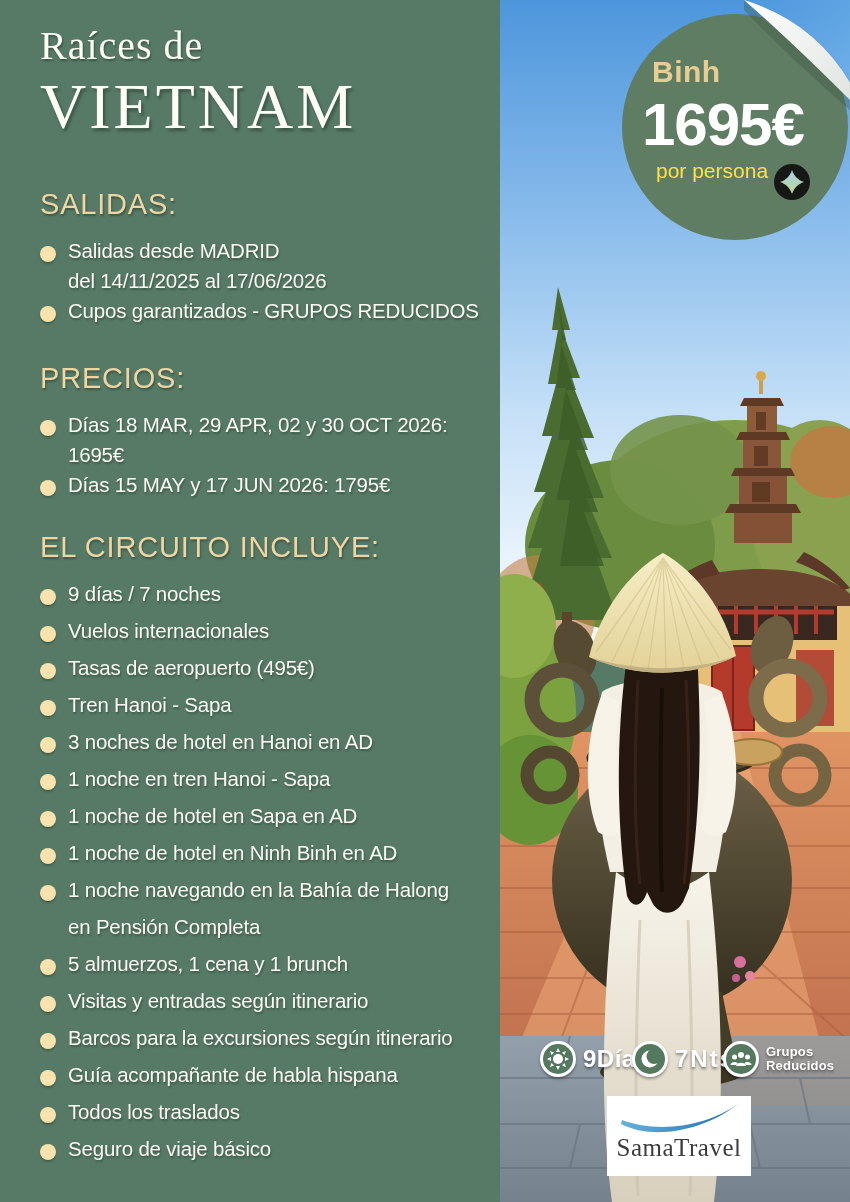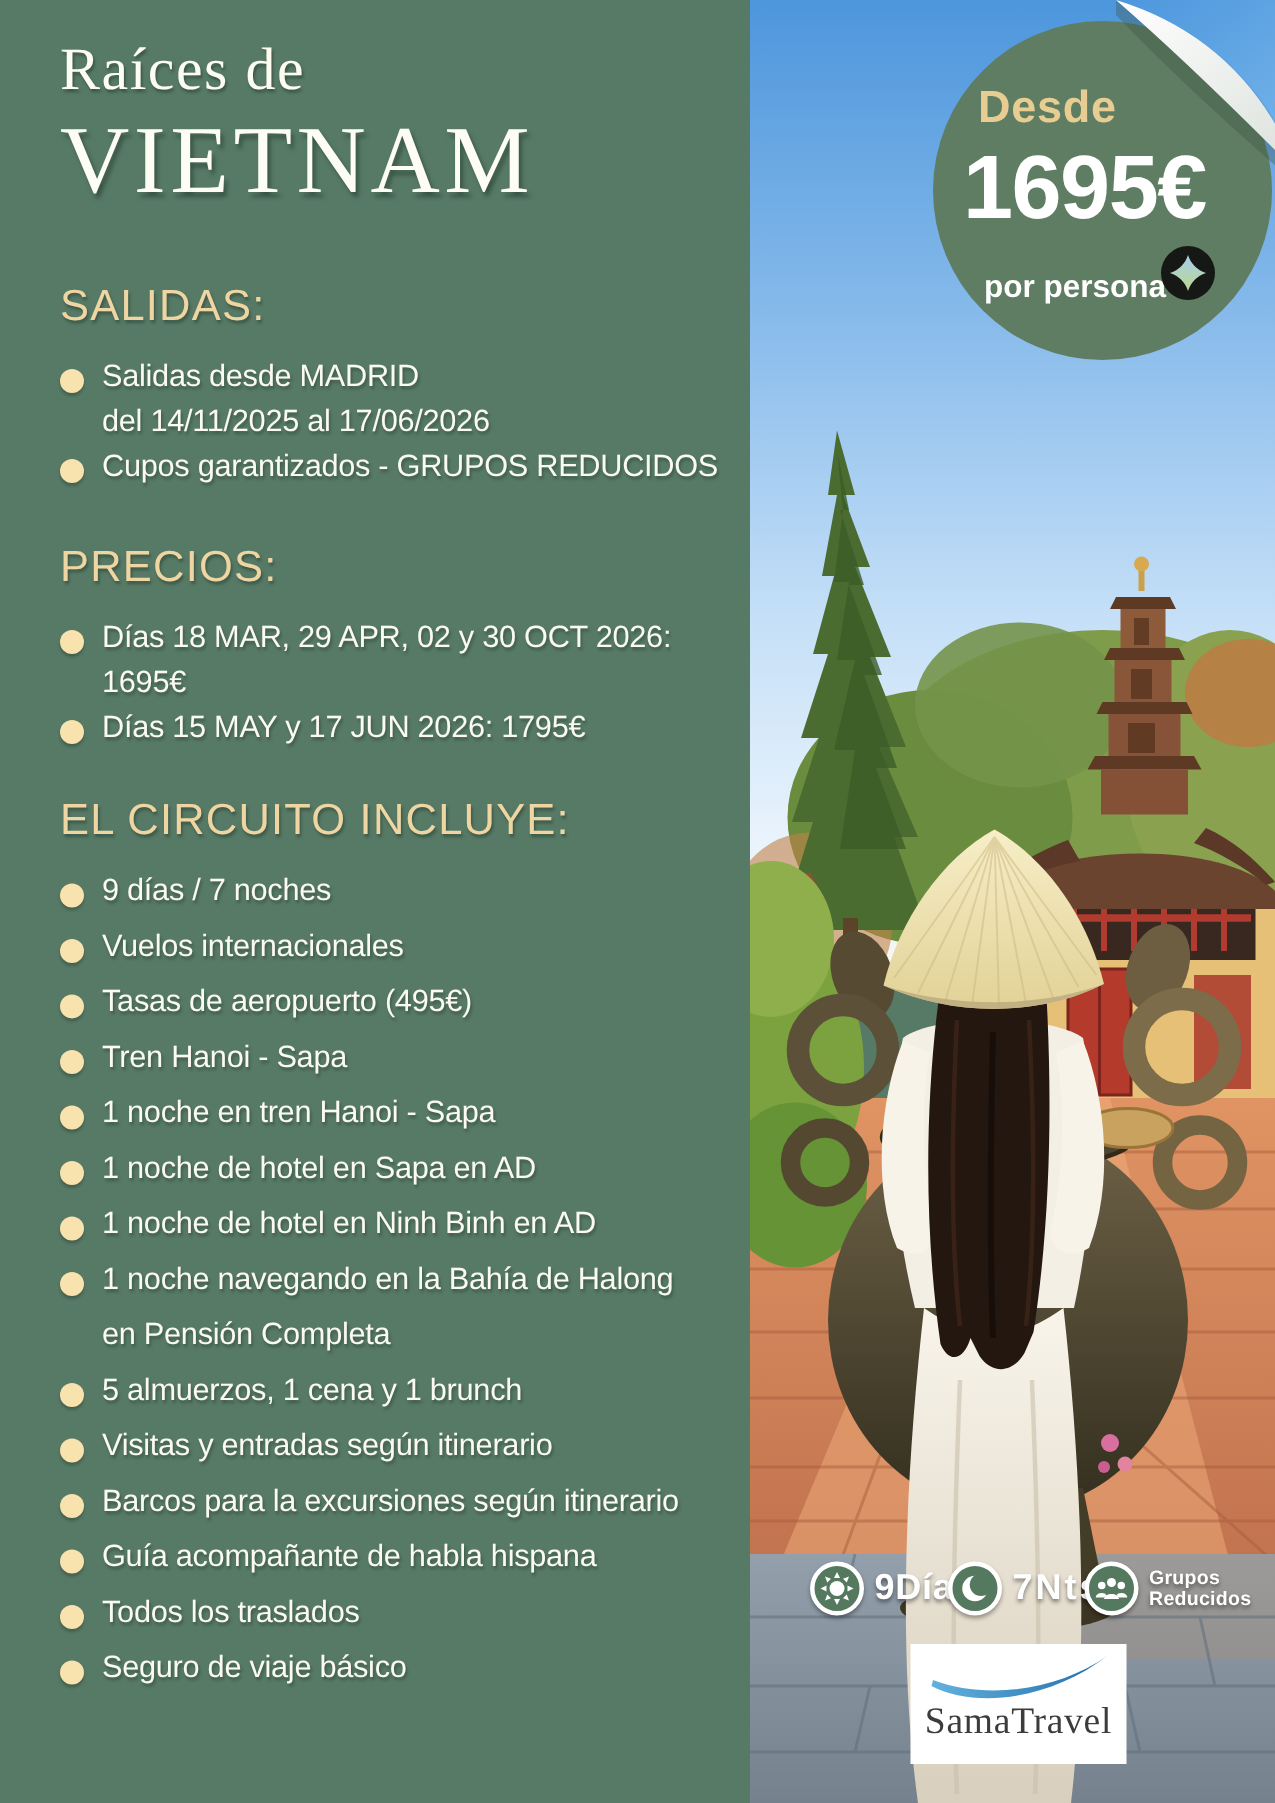--- a/index.html
+++ b/index.html
@@ -37,21 +37,21 @@
   .photo { position:absolute; left:500px; top:0; width:350px; height:1202px; z-index:1; }
   .photo svg { display:block; }
 
   
   .badge { position:absolute; left:620px; top:0; width:232px; height:246px; z-index:3; }
   .badge-svg { position:absolute; left:0; top:0; }
   .badge-desde { position:absolute; left:32px; top:55px; width:105px; font-size:30px; font-weight:700;
                  color:#e8cd92; letter-spacing:.5px; }
   .badge-price { position:absolute; left:22px; top:90px; width:188px; font-size:60px; font-weight:800;
                  color:#ffffff; letter-spacing:-1px; }
-  .badge-pp    { position:absolute; left:36px; top:180px; font-size:21px; font-weight:700; color:#ffffff; }
+  .badge-pp    { position:absolute; left:36px; top:159px; font-size:21px; font-weight:400; color:#fde047; }
   .badge-mark  { position:absolute; left:153px; top:163px; width:38px; height:38px; }
 
   
   .trip-badge { position:absolute; display:flex; align-items:center; z-index:3; }
   .tb-circle { flex:none; width:36px; height:36px; border-radius:50%; background:#54795f;
                border:3px solid #ffffff; display:flex; align-items:center; justify-content:center;
                box-shadow:0 2px 3px rgba(0,0,0,.35); }
   .tb-label { margin-left:7px; color:#ffffff; font-weight:700; font-size:24px;
               text-shadow:0 2px 3px rgba(0,0,0,.45); letter-spacing:.5px; }
   .tb-label.small { font-size:13px; line-height:14px; letter-spacing:.2px; width:74px; white-space:normal; }
@@ -298,20 +298,24 @@
           <li class="row">
             <span class="dot"></span>
             <span class="li-text">Tasas de aeropuerto (495€)</span>
           </li>
           <li class="row">
             <span class="dot"></span>
             <span class="li-text">Tren Hanoi - Sapa</span>
           </li>
           <li class="row">
             <span class="dot"></span>
+            <span class="li-text">3 noches de hotel en Hanoi en AD</span>
+          </li>
+          <li class="row">
+            <span class="dot"></span>
             <span class="li-text">1 noche en tren Hanoi - Sapa</span>
           </li>
           <li class="row">
             <span class="dot"></span>
             <span class="li-text">1 noche de hotel en Sapa en AD</span>
           </li>
           <li class="row">
             <span class="dot"></span>
             <span class="li-text">1 noche de hotel en Ninh Binh en AD</span>
           </li>
@@ -361,21 +365,21 @@
         <linearGradient id="curlwhite" x1="0" y1="0" x2="1" y2="1">
           <stop offset="0" stop-color="#ffffff"></stop>
           <stop offset="1" stop-color="#dfe4df"></stop>
         </linearGradient>
       </defs>
       <circle cx="115" cy="127" r="113" fill="#5f7d62"></circle>
       <path d="M124,0 Q170,40 232,100 L232,112 Q168,56 124,10 Z" fill="#3d5444" opacity=".35"></path>
       <path d="M124,0 L232,0 L232,84 Q196,22 124,0 Z" fill="url(#curlsky)"></path>
       <path d="M124,0 Q196,22 232,86 L232,102 Q170,40 124,0 Z" fill="url(#curlwhite)"></path>
     </svg>
-    <div class="badge-desde">Desde</div>
+    <div class="badge-desde">Binh</div>
     <div class="badge-price">1695€</div>
     <div class="badge-pp">por persona</div>
     <svg class="badge-mark" viewBox="0 0 38 38">
       <defs>
         <linearGradient id="spark" x1="0" y1="0" x2="0" y2="1">
           <stop offset="0" stop-color="#a9cdee"></stop>
           <stop offset="1" stop-color="#b9d98c"></stop>
         </linearGradient>
       </defs>
       <circle cx="19" cy="19" r="18" fill="#151815"></circle>

